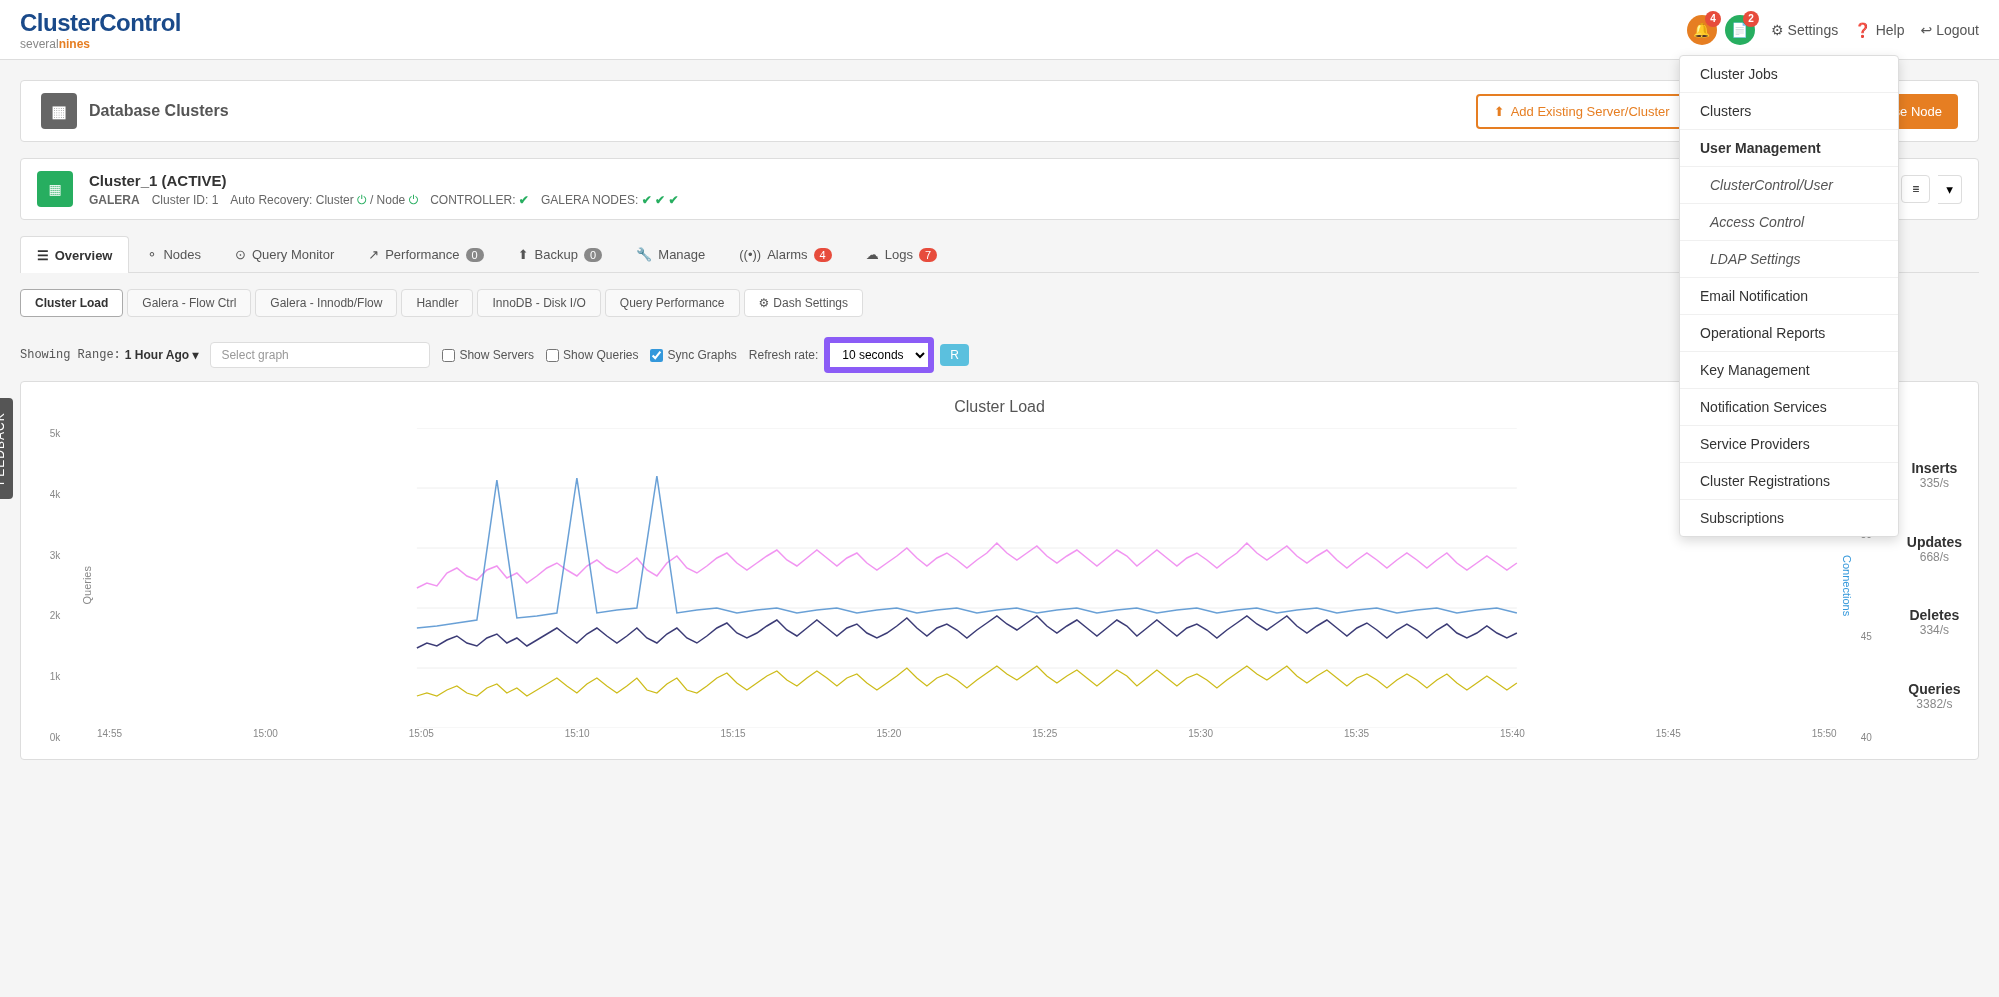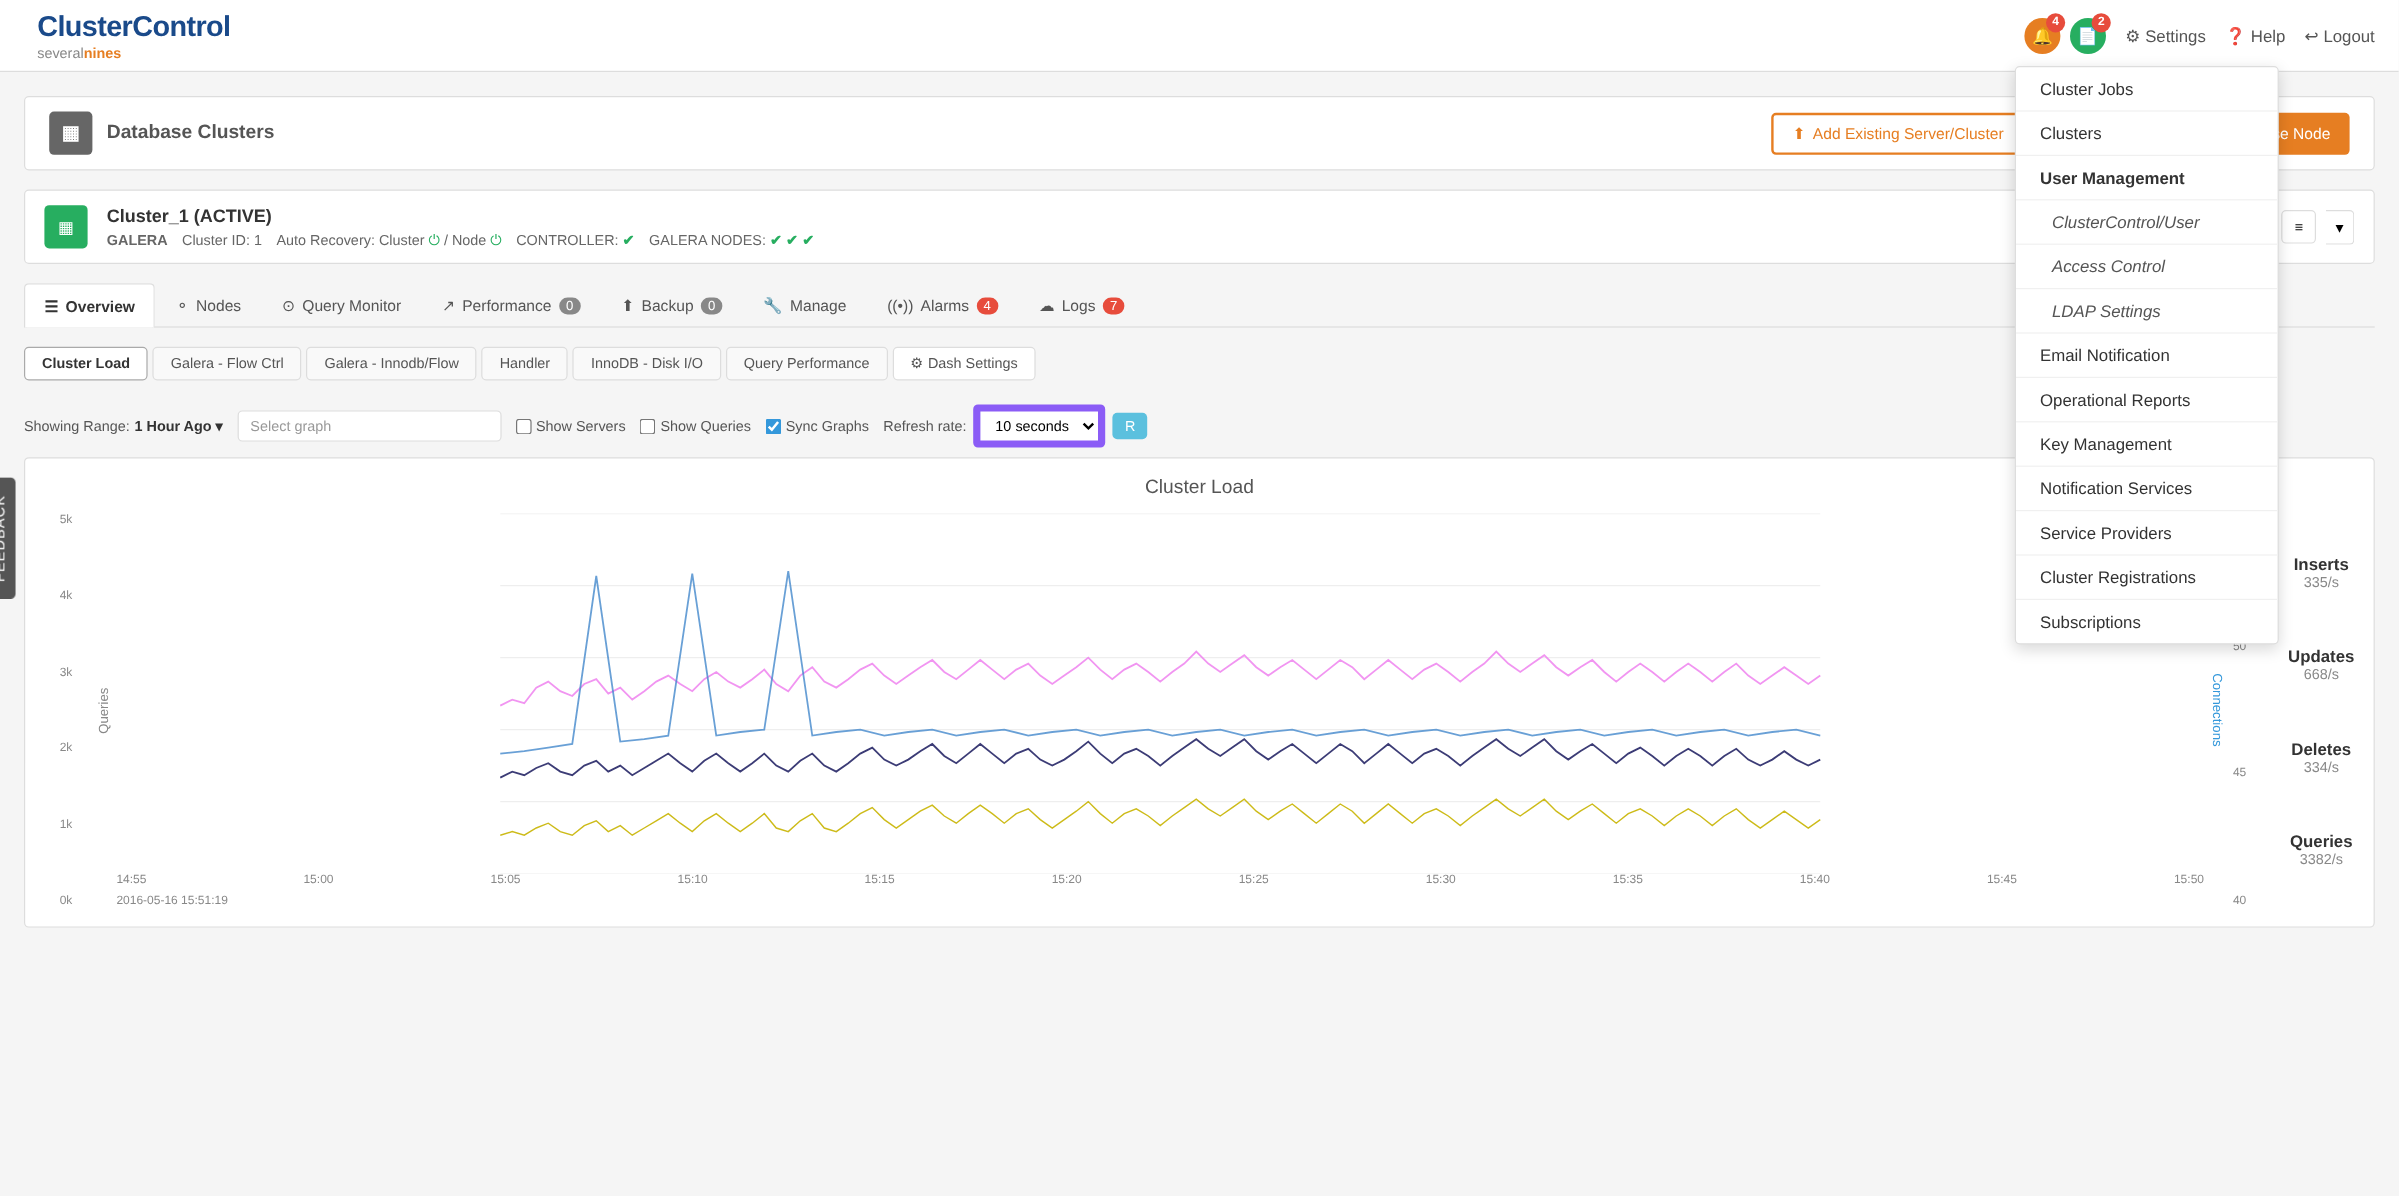--- a/index.html
+++ b/index.html
@@ -1,20 +1,20 @@
 <!DOCTYPE html>
 <html><head>
   <meta charset="utf-8">
   <style>
     * { box-sizing: border-box; margin: 0; padding: 0; }
     body { font-family: -apple-system, BlinkMacSystemFont, 'Segoe UI', sans-serif; background: #f5f5f5; font-size: 13px; color: #333; overflow-x: hidden; }
 
     
     .header { background: #fff; border-bottom: 1px solid #ddd; padding: 0 20px; height: 60px; display: flex; align-items: center; justify-content: space-between; position: relative; z-index: 100; }
-    .logo-area { display: flex; flex-direction: column; margin-left: 11px; }
+    .logo-area { display: flex; flex-direction: column; }
     .logo-text { font-size: 22px; font-weight: 700; color: #1a4a8a; letter-spacing: -0.5px; }
     .header-right { display: flex; align-items: center; gap: 16px; }
     .notif-area { display: flex; gap: 8px; }
     .notif-badge { position: relative; cursor: pointer; }
     .notif-badge .icon-circle { width: 30px; height: 30px; border-radius: 50%; display: flex; align-items: center; justify-content: center; font-size: 14px; }
     .notif-badge .badge { position: absolute; top: -4px; right: -4px; background: #e74c3c; color: #fff; border-radius: 50%; width: 16px; height: 16px; font-size: 10px; display: flex; align-items: center; justify-content: center; font-weight: 700; }
     .notif-badge.bell .icon-circle { background: #e67e22; }
     .notif-badge.doc .icon-circle { background: #27ae60; }
     .header-nav { display: flex; gap: 16px; align-items: center; }
     .header-nav a { color: #555; text-decoration: none; display: flex; align-items: center; gap: 4px; font-size: 14px; cursor: pointer; }
@@ -49,21 +49,21 @@
 
     
     .chart-tabs { display: flex; gap: 4px; align-items: center; margin-bottom: 12px; flex-wrap: wrap; }
     .chart-tab { padding: 6px 14px; border: 1px solid #ddd; border-radius: 4px; cursor: pointer; font-size: 12px; background: #f9f9f9; color: #555; }
     .chart-tab.active { background: #fff; border-color: #aaa; font-weight: 600; color: #333; }
     .dash-settings-btn { padding: 6px 14px; border: 1px solid #ddd; border-radius: 4px; cursor: pointer; font-size: 12px; background: #fff; color: #555; display: flex; align-items: center; gap: 4px; }
 
     
     .chart-toolbar { display: flex; align-items: center; gap: 12px; padding: 8px 0; flex-wrap: wrap; }
     .range-selector { display: flex; align-items: center; gap: 4px; }
-    .range-label { font-size: 12px; color: #555; }
+    .range-label { font-size: 12px; color: #555; font-family: Liberation Mono, monospace; }
     .range-value { font-weight: 700; font-size: 12px; }
     .select-graph { border: 1px solid #ddd; border-radius: 4px; padding: 5px 28px 5px 10px; font-size: 12px; background: #fff; color: #999; appearance: none; width: 220px; cursor: pointer; }
     .checkbox-label { display: flex; align-items: center; gap: 4px; font-size: 12px; color: #555; cursor: pointer; }
     .sync-label { display: flex; align-items: center; gap: 4px; font-size: 12px; color: #555; cursor: pointer; }
     .sync-label input[type=checkbox]:checked { accent-color: #3498db; }
     .refresh-rate { display: flex; align-items: center; gap: 6px; font-size: 12px; color: #555; }
     .refresh-select { border: 6px solid #8b5cf6; border-radius: 4px; padding: 4px 8px; font-size: 12px; background: #fff; }
     .refresh-btn { background: #5bc0de; color: #fff; border: none; border-radius: 4px; padding: 4px 10px; cursor: pointer; font-size: 12px; }
 
     
@@ -312,21 +312,20 @@
           <span>15:15</span>
           <span>15:20</span>
           <span>15:25</span>
           <span>15:30</span>
           <span>15:35</span>
           <span>15:40</span>
           <span>15:45</span>
           <span>15:50</span>
         </div>
 
-        <div style="font-size:10px; color:#888; margin-top:2px;">2016-05-16 15:51:19</div>
       </div>
 
       <div style="width:20px; display:flex; align-items:center; justify-content:center;">
         <span style="writing-mode:vertical-rl; font-size:11px; color:#3498db;">Connections</span>
       </div>
       <div style="width:30px; display:flex; flex-direction:column; justify-content:space-between; font-size:10px; color:#888; padding-left:4px;">
         <span>55</span>
         <span>50</span>
         <span>45</span>
         <span>40</span>

